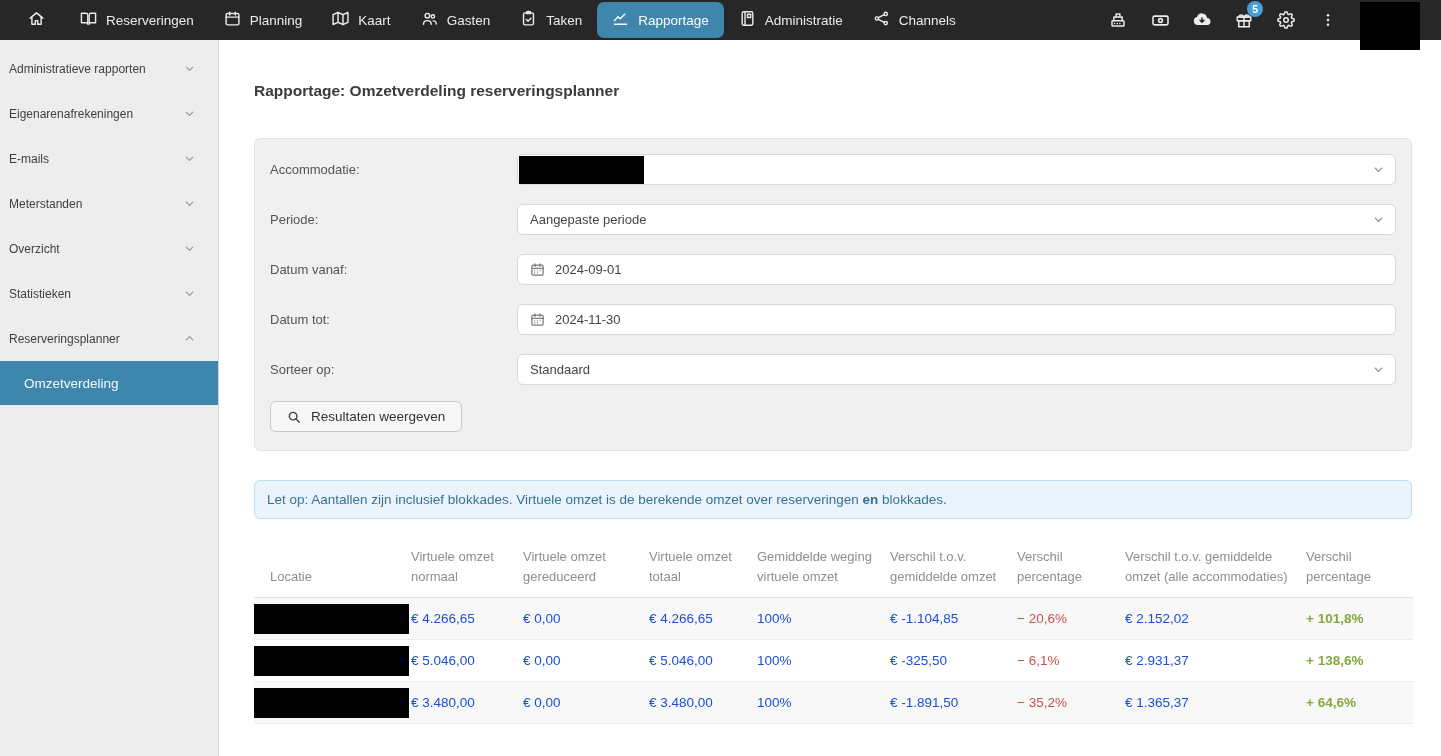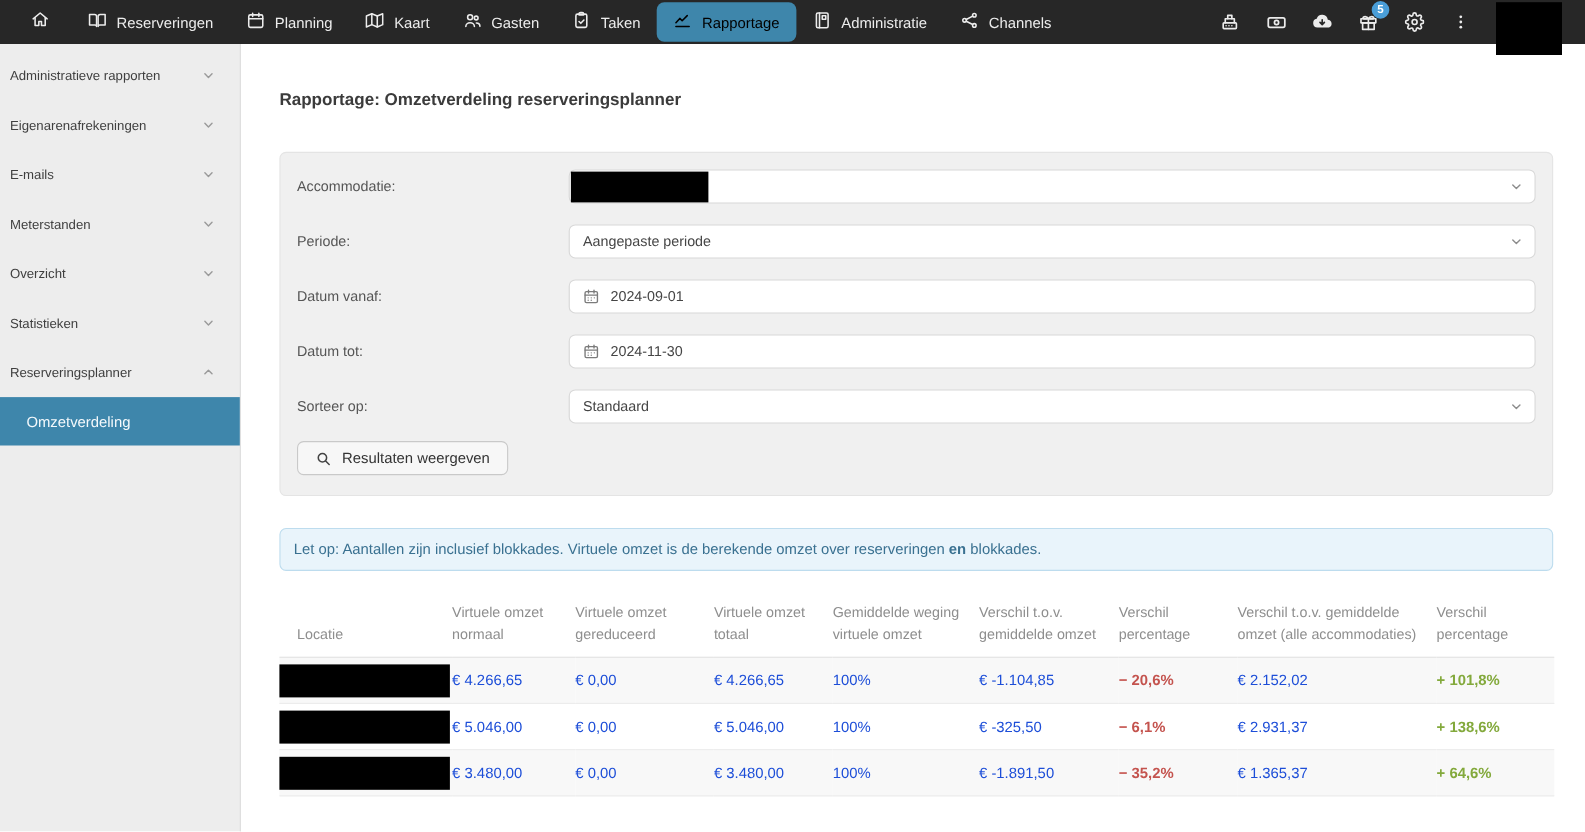--- a/index.html
+++ b/index.html
@@ -5,21 +5,21 @@
   * { margin:0; padding:0; box-sizing:border-box; }
   html,body { width:1441px; height:756px; overflow:hidden; background:#fff;
     font-family:"Liberation Sans", sans-serif; }
 
   
   .navbar { position:relative; height:40px; background:#272727; display:flex;
     align-items:center; padding:0 0 0 24px; z-index:20; }
   .nav-home { display:flex; align-items:center; color:#ececec; padding:0 4px; margin-right:16px; cursor:pointer; }
   .nav-item { display:flex; align-items:center; gap:9px; height:52px; padding:0 15px;
     color:#ececec; font-size:13.5px; cursor:pointer; white-space:nowrap; }
-  .nav-item.active { background:#3e86ab; color:#000000; height:36px; border-radius:7px; }
+  .nav-item.active { background:#3e86ab; color:#ffffff; height:36px; border-radius:7px; }
   .nav-item svg { flex-shrink:0; }
   .nav-right { margin-left:auto; display:flex; align-items:center; gap:8px; margin-right:96px; }
   .nav-icon-btn { position:relative; width:34px; height:40px; display:flex; align-items:center;
     justify-content:center; color:#ececec; cursor:pointer; }
   .badge { position:absolute; top:1px; right:-2px; background:#4a9ed8; color:#fff;
     font-size:10.5px; line-height:1; padding:3px 5px 2px; border-radius:8px; font-weight:bold; }
   .nav-redaction { position:absolute; right:21px; top:2px; width:60px; height:48px; background:#000; }
 
   
   .app { display:flex; height:716px; }
@@ -54,21 +54,21 @@
     padding:11px 12px; font-size:13.5px; color:#3a7191; }
 
   table.report { width:100%; margin-top:14px; border-collapse:collapse; table-layout:fixed; }
   th { vertical-align:bottom; text-align:left; font-weight:400; color:#8e8e8e; font-size:13px;
     line-height:1.55; padding:14px 12px 10px 0; border-bottom:1px solid #e0e0e0; }
   th:first-child { padding-left:16px; }
   td { height:42px; font-size:13.5px; color:#1d4ed8; padding:0 12px 0 0;
     border-bottom:1px solid #ececec; }
   tr.zebra td { background:#f8f8f8; }
   .cell-redaction { width:155px; height:30px; background:#000; }
-  .neg { color:#c4534e; font-weight:bold; }
+  .neg { color:#c4534e; font-weight:normal; }
   .pos { color:#83a93c; font-weight:bold; }
 </style>
 </head>
 <body>
 
 <header class="navbar">
   <div class="nav-home">
     <span>
       <svg width="17" height="17" viewBox="0 0 24 24" fill="none" stroke="currentColor" stroke-width="2" stroke-linecap="round" stroke-linejoin="round">
           <path d="M3 11.5L12 4l9 7.5"></path>

